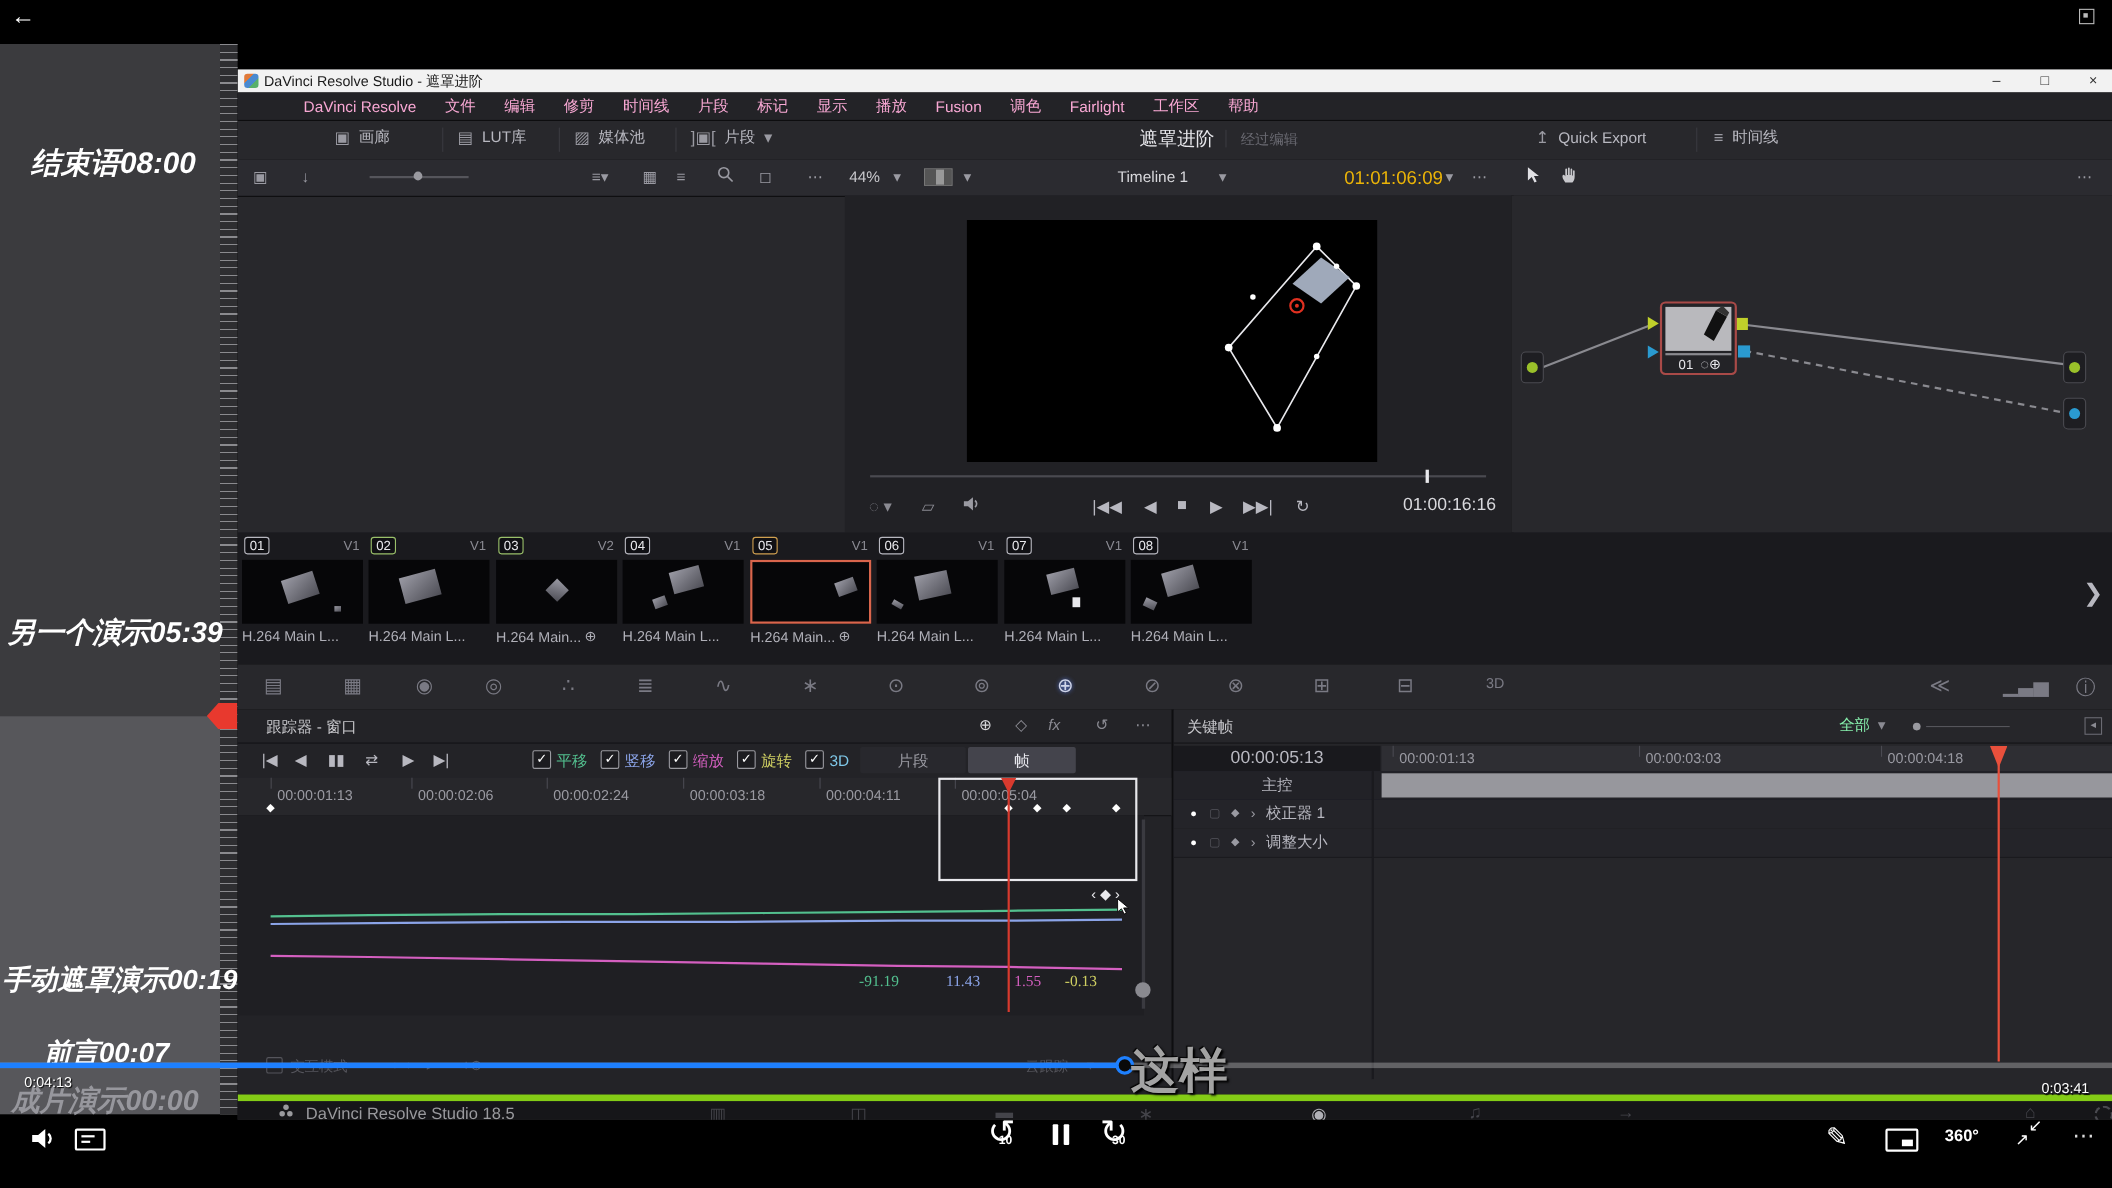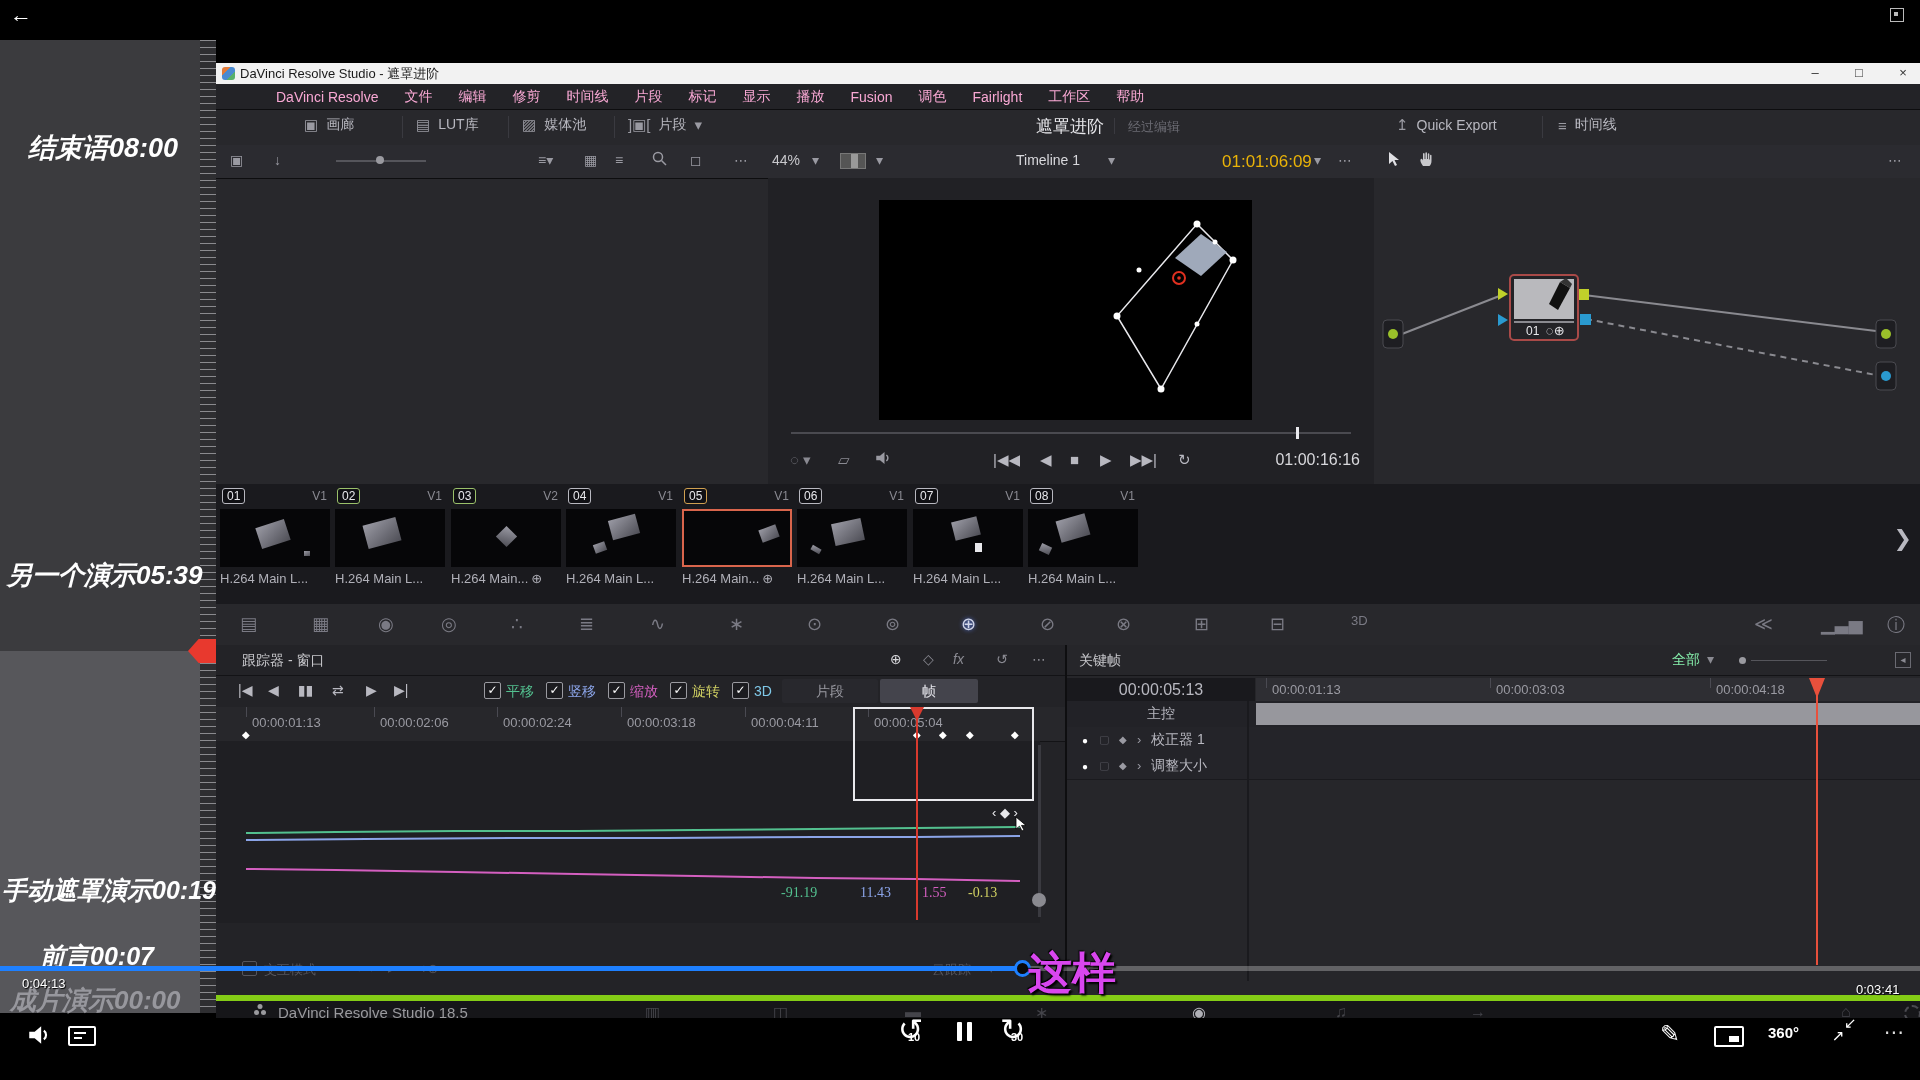--- a/index.html
+++ b/index.html
@@ -101,21 +101,21 @@
          box-shadow:7px 0 0 #9a9a9e,3.5px -6px 0 #9a9a9e;}
   .sbtxt{position:absolute;left:62px;top:3px;font-size:15px;color:#9a9a9e;}
   .pageico{position:absolute;top:2px;font-size:16px;color:#44444a;}
   .pageico.active{color:#b0b0b6;}
   .pactive-bar{position:absolute;left:948px;top:20px;width:72px;height:3px;background:#c0392e;}
   
   .prog-track{left:0;top:966px;width:1920px;height:5px;background:rgba(255,255,255,.28);z-index:30;}
   .prog-fill{left:0;top:966px;width:1022px;height:5px;background:#1e80ff;z-index:31;}
   .prog-handle{left:1014px;top:960px;width:11px;height:11px;border-radius:50%;border:3px solid #1e80ff;background:#0a0a0a;z-index:32;}
   .ptime{position:absolute;font-size:13px;color:#fff;z-index:33;text-shadow:1px 1px 1px #000;}
-  .subtitle{left:1028px;top:944px;font-size:44px;font-weight:bold;color:#d946ef;z-index:33;
+  .subtitle{left:1028px;top:944px;font-size:44px;font-weight:bold;color:#a3a3a3;z-index:33;
             text-shadow:2px 2px 2px #000,-1px -1px 1px #000;}
   .pcic{position:absolute;color:#fff;z-index:34;}
   .seekwrap{position:absolute;z-index:34;width:36px;height:36px;color:#fff;}
   .seekarrow{position:absolute;left:0;top:-6px;font-size:30px;}
   .seeknum{position:absolute;left:10px;top:13px;font-size:11px;font-weight:bold;}
   .pausebar{position:absolute;top:0;width:5px;height:19px;background:#fff;border-radius:1px;}
   .backarrow{left:10px;top:2px;font-size:22px;color:#fff;z-index:40;}
   .pinicon{left:1890px;top:8px;width:12px;height:12px;border:1px solid #bbb;z-index:40;}
   .pinicon i{position:absolute;left:3px;top:3px;width:4px;height:4px;background:#bbb;}
 </style>

